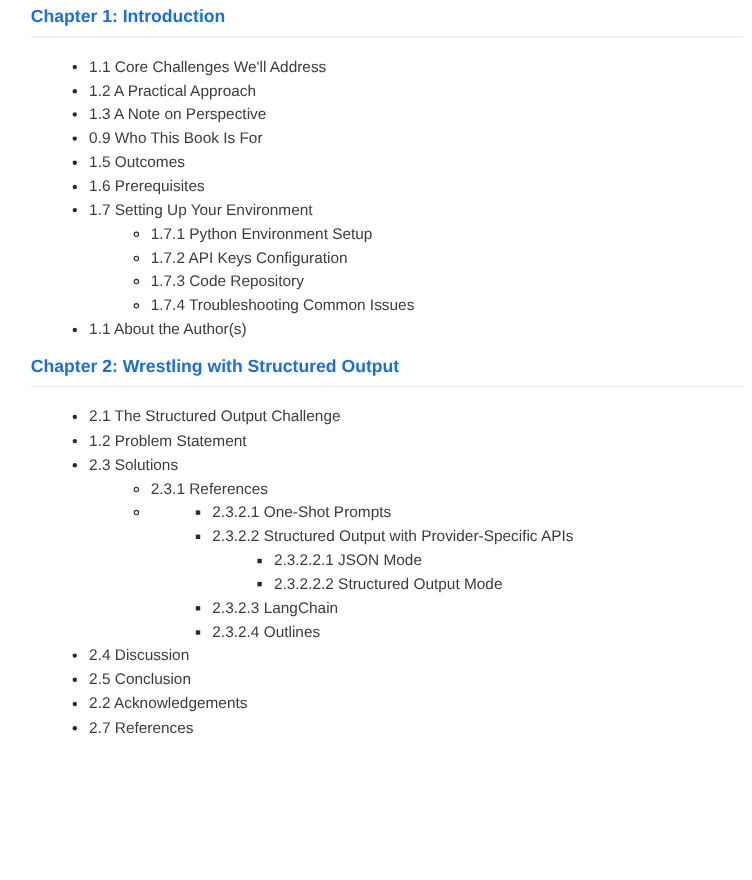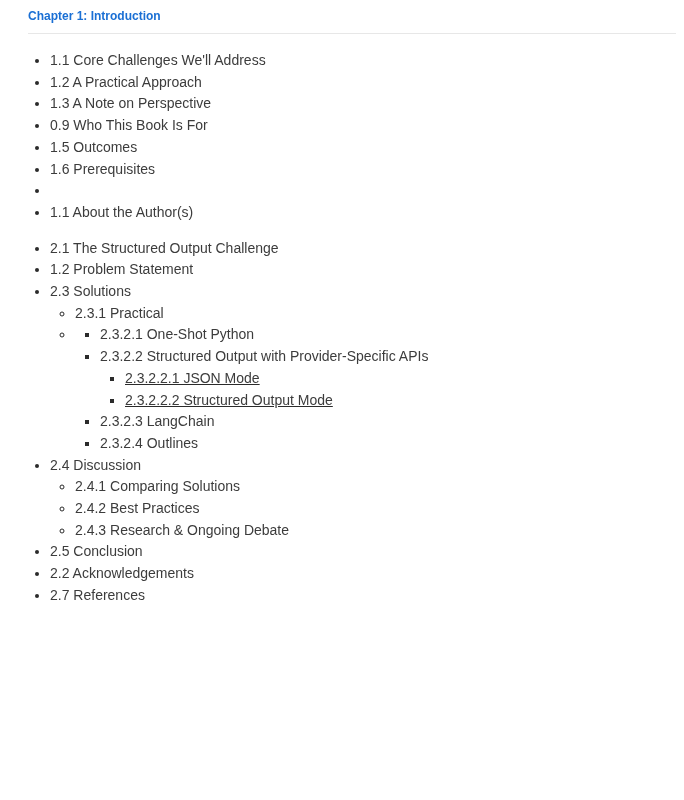--- a/index.html
+++ b/index.html
@@ -17,21 +17,21 @@
   }
   .doc {
     box-sizing: border-box;
     padding: 6px 8px 4px 28px;
   }
   .chapter + .chapter {
     margin-top: 14px;
   }
   .chapter-title {
     color: var(--heading-color, #1a6fd4);
-    font-size: 12px;
+    font-size: 16px;
     line-height: 20px;
     font-weight: 700;
     margin: 0 0 16px 0;
     padding-bottom: 7px;
     border-bottom: 1px solid var(--divider-color, #e7e7e7);
     cursor: pointer;
   }
   ul.toc-list {
     margin: 0;
     padding-left: 22px;
@@ -40,68 +40,70 @@
   }
   ul.toc-list ul.toc-list {
     padding-left: 25px;
     list-style-type: circle;
   }
   ul.toc-list ul.toc-list ul.toc-list {
     list-style-type: square;
   }
   ul.toc-list ul.toc-list ul.toc-list ul.toc-list {
     list-style-type: square;
-    text-decoration: underline;
   }
   ul.toc-list li {
     line-height: 21.7px;
     color: var(--bullet-color, #2b2b2b);
+    margin-left: 31px;
   }
   ul.toc-list li > span {
     color: var(--text-color, #3c3c3c);
   }
 </style>
 </head>
 <body>
 
 <main class="doc">
   <div id="chapters-root">
       <section class="chapter">
         <h2 class="chapter-title">Chapter 1: Introduction</h2>
         <ul class="toc-list lvl1">
           <li><span>1.1 Core Challenges We'll Address</span></li>
           <li><span>1.2 A Practical Approach</span></li>
           <li><span>1.3 A Note on Perspective</span></li>
           <li><span>0.9 Who This Book Is For</span></li>
           <li><span>1.5 Outcomes</span></li>
           <li><span>1.6 Prerequisites</span></li>
-          <li></li>
+          <li><span>1.7 Setting Up Your Environment</span><ul class="toc-list lvl2">
+              <li><span>1.7.1 Python Environment Setup</span></li>
+              <li><span>1.7.2 API Keys Configuration</span></li>
+              <li><span>1.7.3 Code Repository</span></li>
+              <li><span>1.7.4 Troubleshooting Common Issues</span></li>
+            </ul></li>
           <li><span>1.1 About the Author(s)</span></li>
         </ul>
       </section>
       <section class="chapter">
+        <h2 class="chapter-title">Chapter 2: Wrestling with Structured Output</h2>
         <ul class="toc-list lvl1">
           <li><span>2.1 The Structured Output Challenge</span></li>
           <li><span>1.2 Problem Statement</span></li>
           <li><span>2.3 Solutions</span><ul class="toc-list lvl2">
-              <li><span>2.3.1 Practical</span></li>
+              <li><span>2.3.1 References</span></li>
               <li><ul class="toc-list lvl3">
-                  <li><span>2.3.2.1 One-Shot Python</span></li>
+                  <li><span>2.3.2.1 One-Shot Prompts</span></li>
                   <li><span>2.3.2.2 Structured Output with Provider-Specific APIs</span><ul class="toc-list lvl4">
                       <li><span>2.3.2.2.1 JSON Mode</span></li>
                       <li><span>2.3.2.2.2 Structured Output Mode</span></li>
                     </ul></li>
                   <li><span>2.3.2.3 LangChain</span></li>
                   <li><span>2.3.2.4 Outlines</span></li>
                 </ul></li>
             </ul></li>
-          <li><span>2.4 Discussion</span><ul class="toc-list lvl2">
-              <li><span>2.4.1 Comparing Solutions</span></li>
-              <li><span>2.4.2 Best Practices</span></li>
-              <li><span>2.4.3 Research &amp; Ongoing Debate</span></li>
-            </ul></li>
+          <li><span>2.4 Discussion</span></li>
           <li><span>2.5 Conclusion</span></li>
           <li><span>2.2 Acknowledgements</span></li>
           <li><span>2.7 References</span></li>
         </ul>
       </section>
     </div>
 </main>
 
 </body></html>

